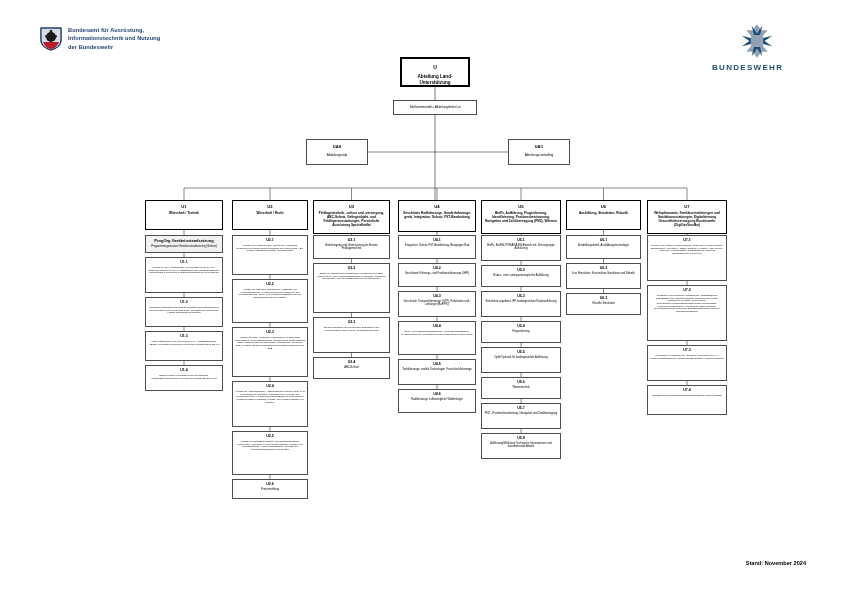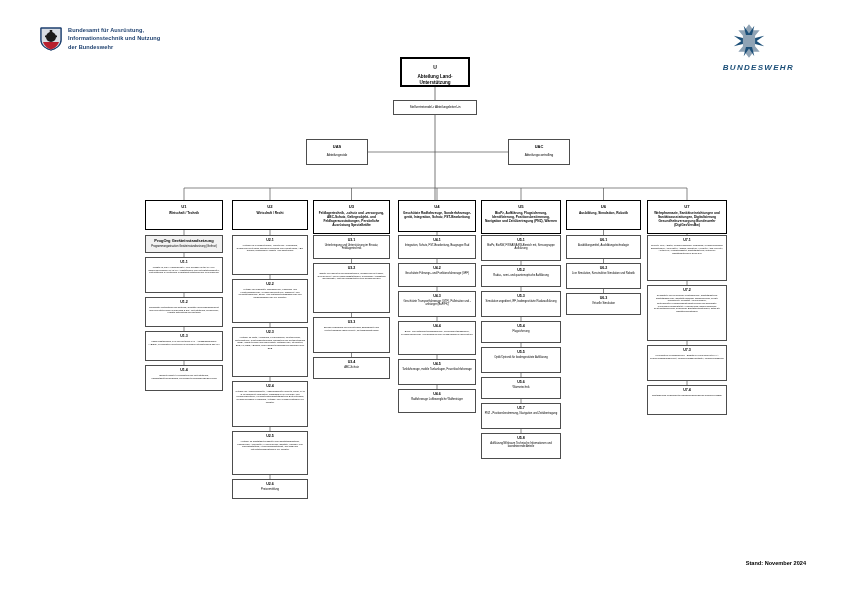--- a/index.html
+++ b/index.html
@@ -33,25 +33,24 @@
   #baainbw-wordmark {
     font-size: 5.6px;
     font-weight: bold;
     line-height: 1.5;
     color: #1c3f6e;
     letter-spacing: 0.1px;
     white-space: pre-line;
   }
   #header-right {
     position: absolute;
-    right: 48px;
+    right: 40px;
     top: 22px;
-    text-align: right;
+    text-align: left;
     width: 90px;
-    font-style: italic;
   }
   #bundeswehr-cross {
     width: 42px;
     height: 38px;
     margin: 0 auto;
     display: block;
   }
   #bundeswehr-wordmark {
     margin-top: 3px;
     font-size: 8px;

